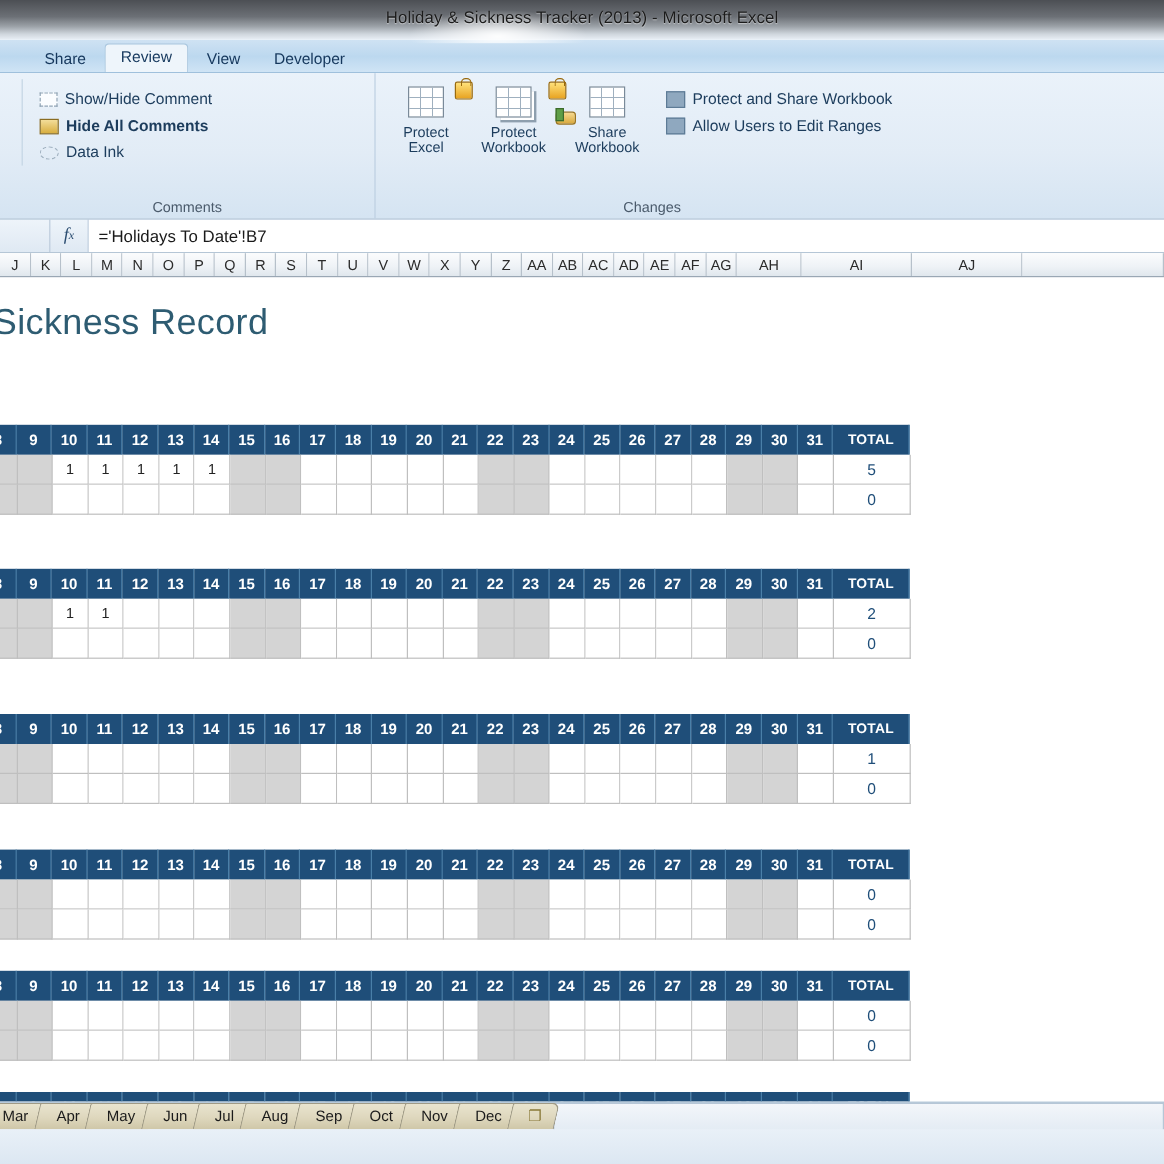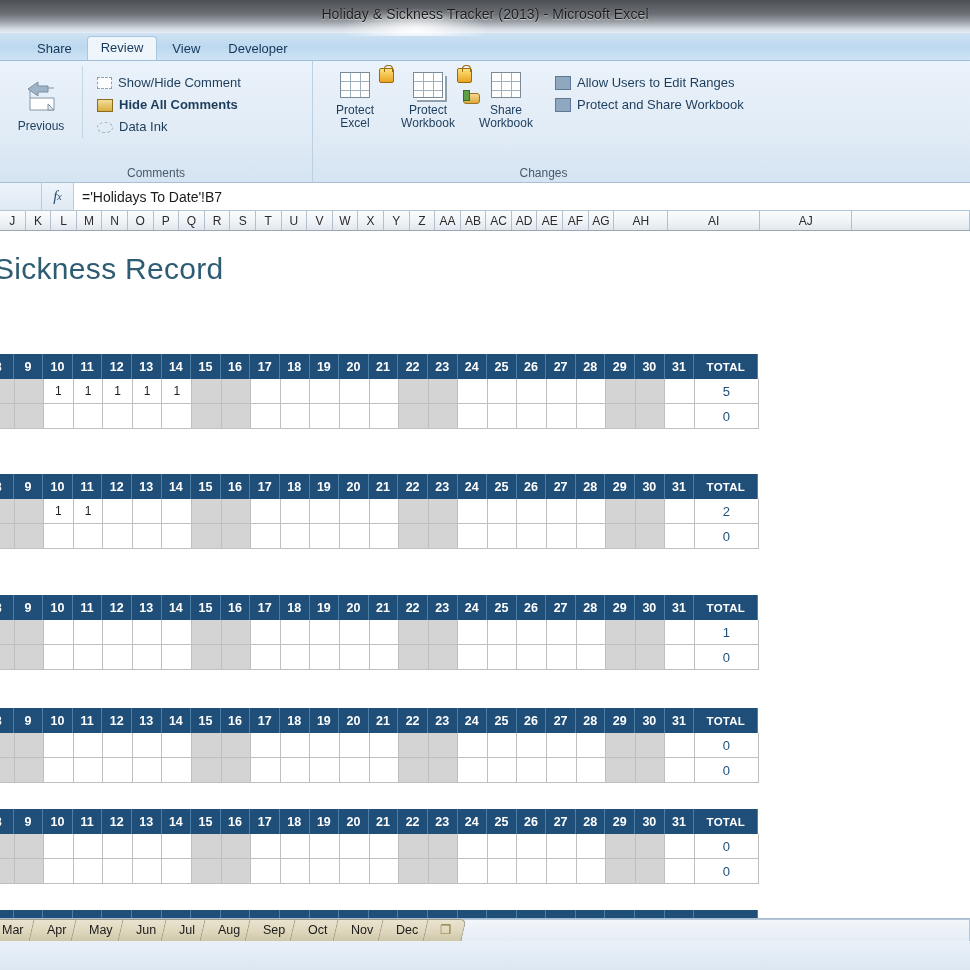--- a/index.html
+++ b/index.html
@@ -226,31 +226,20 @@
   <div class="tab">Share</div>
   <div class="tab active">Review</div>
   <div class="tab">View</div>
   <div class="tab">Developer</div>
 </div>
 
 <div class="ribbon">
 
   <div class="rgroup" style="width:312px;">
     <div class="rgroup-inner">
-      <div class="bigbtn" style="margin-left:2px;">
-        <span class="ico">
-          <svg width="46" height="42" viewBox="0 0 46 42">
-            <path d="M12 26 h24 v12 h-24 z" fill="#ffffff" stroke="#8296a8"></path>
-            <path d="M30 32 l6 6 h-6 z" fill="#dfe7ee" stroke="#8296a8"></path>
-            <path d="M12 26 v-10 h24" fill="none" stroke="#8296a8"></path>
-            <path d="M20 10 l-10 7 l10 7 v-4 h10 v-6 h-10 z" fill="#9fb4c7" stroke="#7a8fa3"></path>
-          </svg>
-        </span>
-        <span class="lbl">Previous</span>
-      </div>
       <div class="smallcol" style="margin-left:10px;border-left:1px solid #c4d5e4;padding-left:10px;">
         <div class="smallbtn">
           <span class="ic-cmt"></span>
           <span>Show/Hide Comment</span>
         </div>
         <div class="smallbtn bold">
           <span class="ic-cmt-filled"></span>
           <span>Hide All Comments</span>
         </div>
         <div class="smallbtn">
@@ -280,26 +269,26 @@
       </div>
       <div class="bigbtn" style="width:78px;">
         <span class="ico ic-wrap">
           <span class="ic-grid"></span><span class="ic-hand"></span><span class="ic-green"></span>
         </span>
         <span class="lbl">Share</span>
         <span class="lbl" style="margin-top:0;">Workbook</span>
       </div>
       <div class="smallcol" style="margin-left:6px;">
         <div class="smallbtn">
+          <span class="ic-mini ic-wrap"></span>
+          <span>Protect and Share Workbook</span>
+        </div>
+        <div class="smallbtn">
           <span class="ic-mini"></span>
           <span>Allow Users to Edit Ranges</span>
-        </div>
-        <div class="smallbtn">
-          <span class="ic-mini ic-wrap"></span>
-          <span>Protect and Share Workbook</span>
         </div>
       </div>
     </div>
     <div class="rgroup-label">Changes</div>
   </div>
 </div>
 
 <div class="formulabar">
   <div class="namebox"></div>
   <div class="fx">

